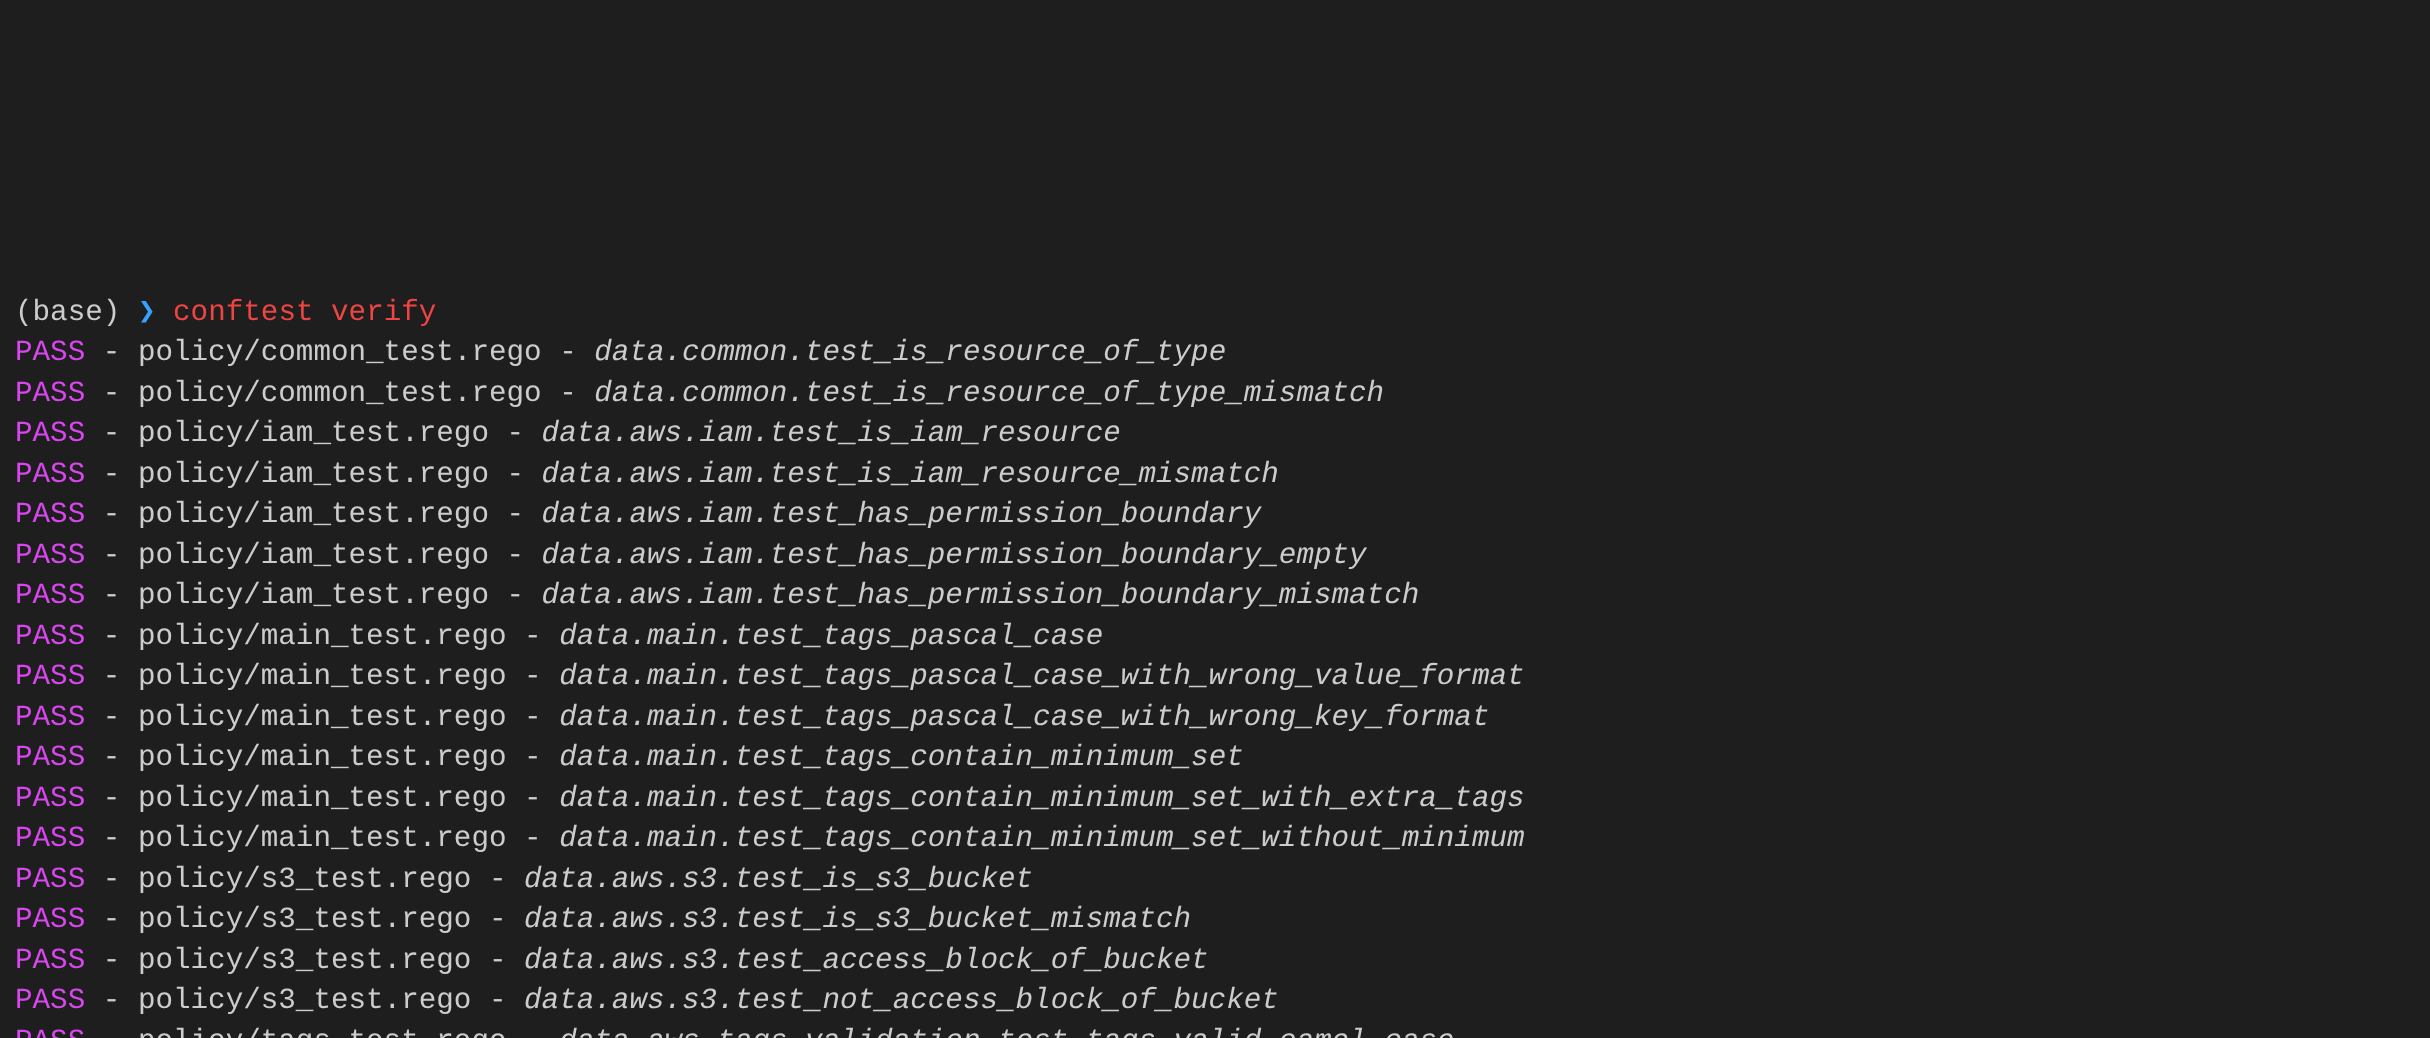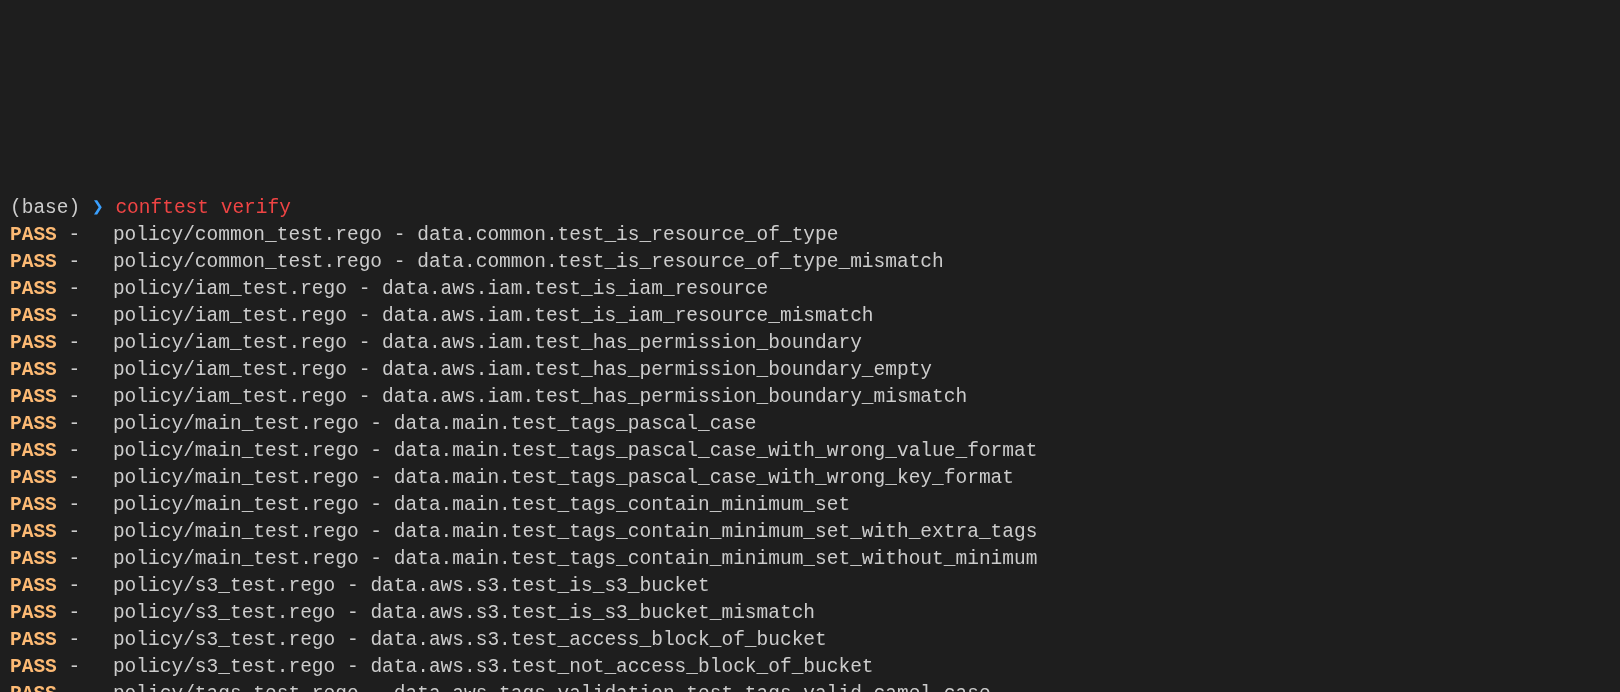--- a/index.html
+++ b/index.html
@@ -14,24 +14,24 @@
     height: 692px;
     overflow: hidden;
     white-space: pre;
   }
   .terminal {
     padding: 6px 10px 0 10px;
   }
   .prompt-env { color: #cccccc; margin-top: 28px; }
   .prompt-arrow { color: #3aa0ff; font-weight: bold; }
   .cmd { color: #ef4444; }
-  .pass { color: #fdba74; font-weight: bold; }
+  .pass { color: #d946ef; }
   .dash { color: #cccccc; }
-  .file { color: #cccccc; margin-left: 21px; }
-  .test { color: #cccccc; }
+  .file { color: #cccccc; }
+  .test { color: #cccccc; font-style: italic; }
   .line { display: block; }
 </style>
 </head>
 <body>
 
 
 
 <div class="terminal">
   <span class="line"><span class="prompt-env">(base)</span> <span class="prompt-arrow">❯</span> <span class="cmd">conftest verify</span></span><div id="results-container"><span class="line"><span class="pass">PASS</span><span class="dash"> - </span><span class="file">policy/common_test.rego</span><span class="dash"> - </span><span class="test">data.common.test_is_resource_of_type</span></span><span class="line"><span class="pass">PASS</span><span class="dash"> - </span><span class="file">policy/common_test.rego</span><span class="dash"> - </span><span class="test">data.common.test_is_resource_of_type_mismatch</span></span><span class="line"><span class="pass">PASS</span><span class="dash"> - </span><span class="file">policy/iam_test.rego</span><span class="dash"> - </span><span class="test">data.aws.iam.test_is_iam_resource</span></span><span class="line"><span class="pass">PASS</span><span class="dash"> - </span><span class="file">policy/iam_test.rego</span><span class="dash"> - </span><span class="test">data.aws.iam.test_is_iam_resource_mismatch</span></span><span class="line"><span class="pass">PASS</span><span class="dash"> - </span><span class="file">policy/iam_test.rego</span><span class="dash"> - </span><span class="test">data.aws.iam.test_has_permission_boundary</span></span><span class="line"><span class="pass">PASS</span><span class="dash"> - </span><span class="file">policy/iam_test.rego</span><span class="dash"> - </span><span class="test">data.aws.iam.test_has_permission_boundary_empty</span></span><span class="line"><span class="pass">PASS</span><span class="dash"> - </span><span class="file">policy/iam_test.rego</span><span class="dash"> - </span><span class="test">data.aws.iam.test_has_permission_boundary_mismatch</span></span><span class="line"><span class="pass">PASS</span><span class="dash"> - </span><span class="file">policy/main_test.rego</span><span class="dash"> - </span><span class="test">data.main.test_tags_pascal_case</span></span><span class="line"><span class="pass">PASS</span><span class="dash"> - </span><span class="file">policy/main_test.rego</span><span class="dash"> - </span><span class="test">data.main.test_tags_pascal_case_with_wrong_value_format</span></span><span class="line"><span class="pass">PASS</span><span class="dash"> - </span><span class="file">policy/main_test.rego</span><span class="dash"> - </span><span class="test">data.main.test_tags_pascal_case_with_wrong_key_format</span></span><span class="line"><span class="pass">PASS</span><span class="dash"> - </span><span class="file">policy/main_test.rego</span><span class="dash"> - </span><span class="test">data.main.test_tags_contain_minimum_set</span></span><span class="line"><span class="pass">PASS</span><span class="dash"> - </span><span class="file">policy/main_test.rego</span><span class="dash"> - </span><span class="test">data.main.test_tags_contain_minimum_set_with_extra_tags</span></span><span class="line"><span class="pass">PASS</span><span class="dash"> - </span><span class="file">policy/main_test.rego</span><span class="dash"> - </span><span class="test">data.main.test_tags_contain_minimum_set_without_minimum</span></span><span class="line"><span class="pass">PASS</span><span class="dash"> - </span><span class="file">policy/s3_test.rego</span><span class="dash"> - </span><span class="test">data.aws.s3.test_is_s3_bucket</span></span><span class="line"><span class="pass">PASS</span><span class="dash"> - </span><span class="file">policy/s3_test.rego</span><span class="dash"> - </span><span class="test">data.aws.s3.test_is_s3_bucket_mismatch</span></span><span class="line"><span class="pass">PASS</span><span class="dash"> - </span><span class="file">policy/s3_test.rego</span><span class="dash"> - </span><span class="test">data.aws.s3.test_access_block_of_bucket</span></span><span class="line"><span class="pass">PASS</span><span class="dash"> - </span><span class="file">policy/s3_test.rego</span><span class="dash"> - </span><span class="test">data.aws.s3.test_not_access_block_of_bucket</span></span><span class="line"><span class="pass">PASS</span><span class="dash"> - </span><span class="file">policy/tags_test.rego</span><span class="dash"> - </span><span class="test">data.aws.tags_validation.test_tags_valid_camel_case</span></span></div>
 </div>

